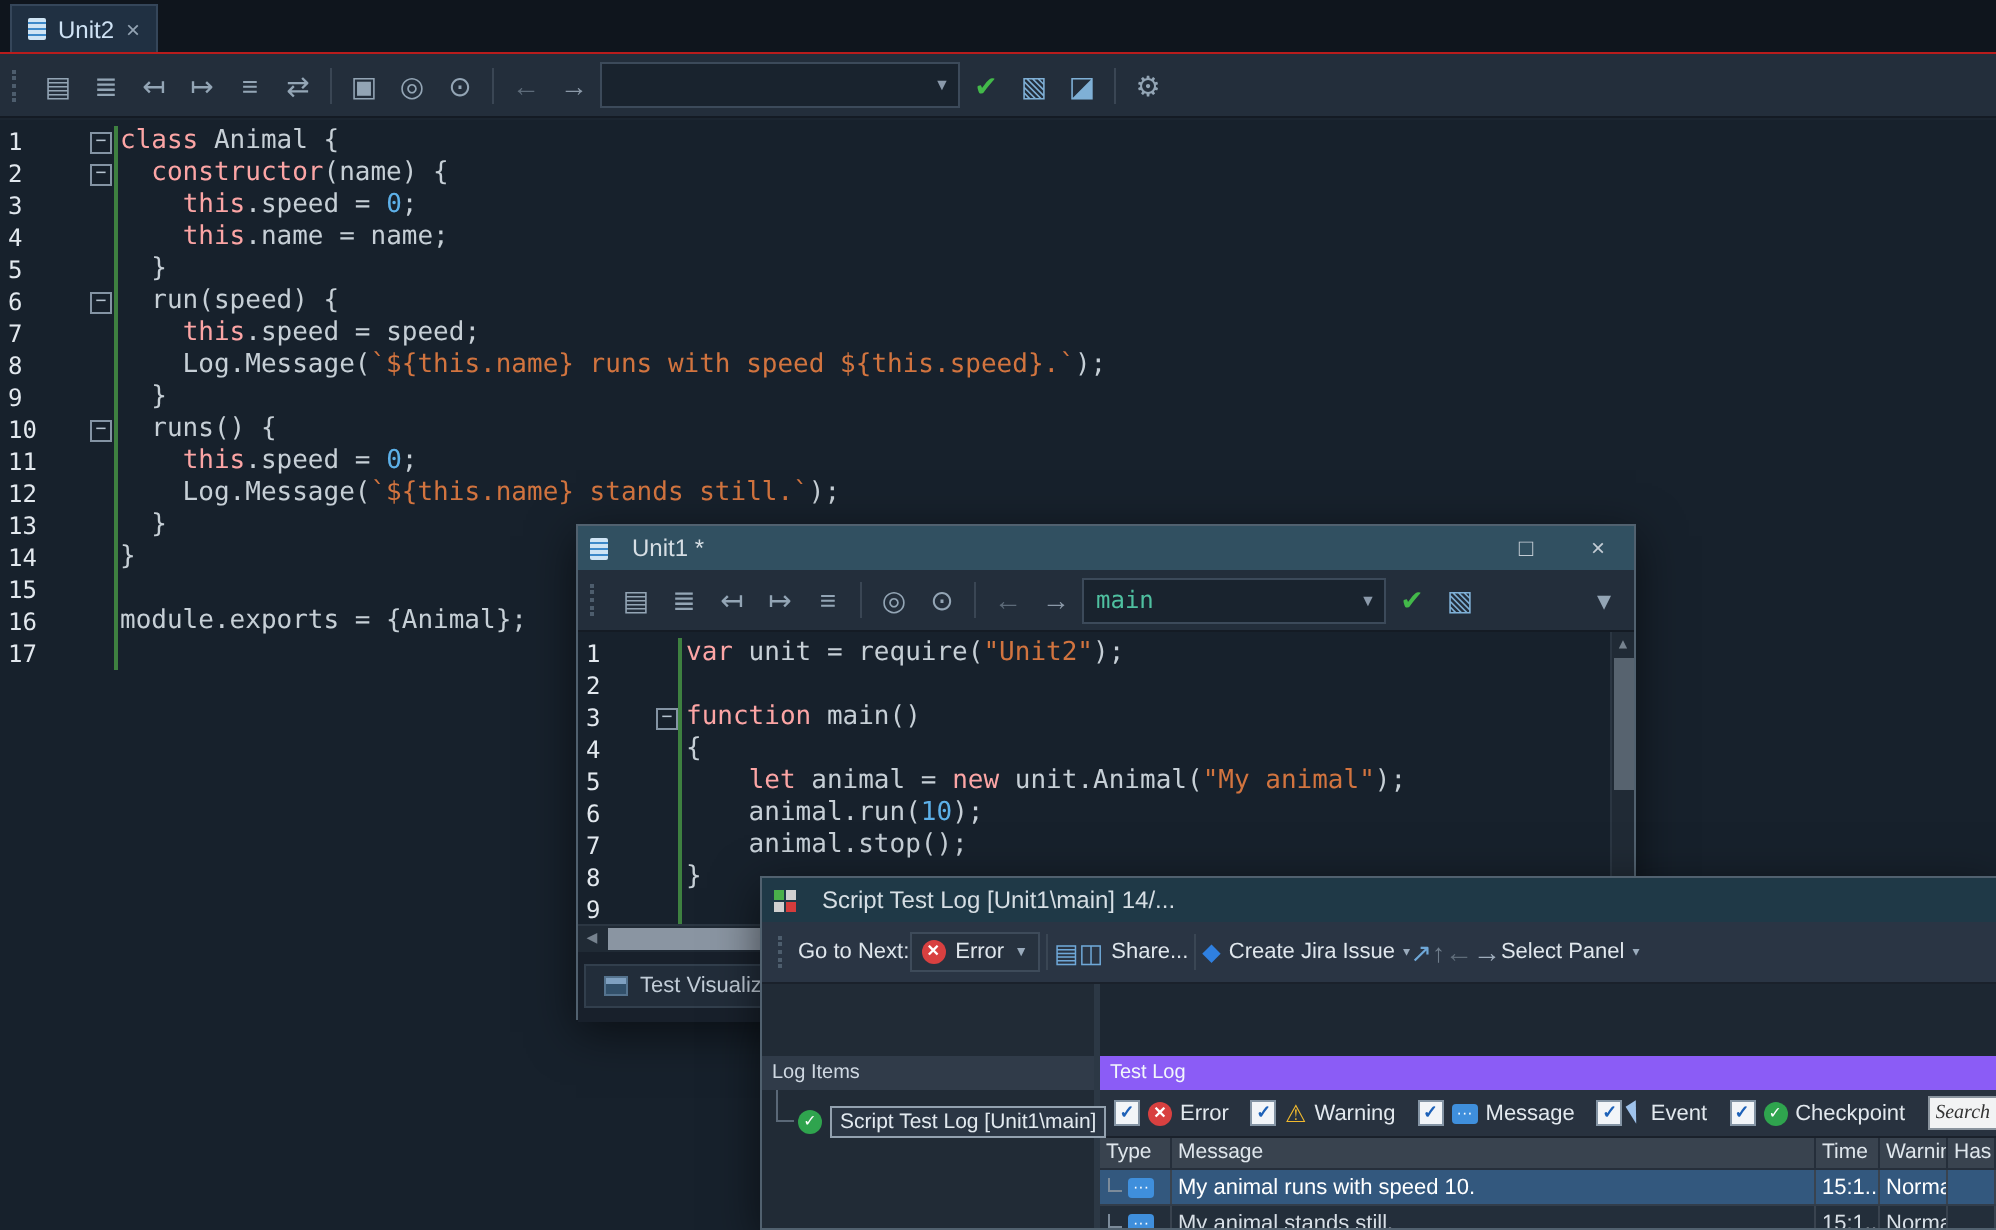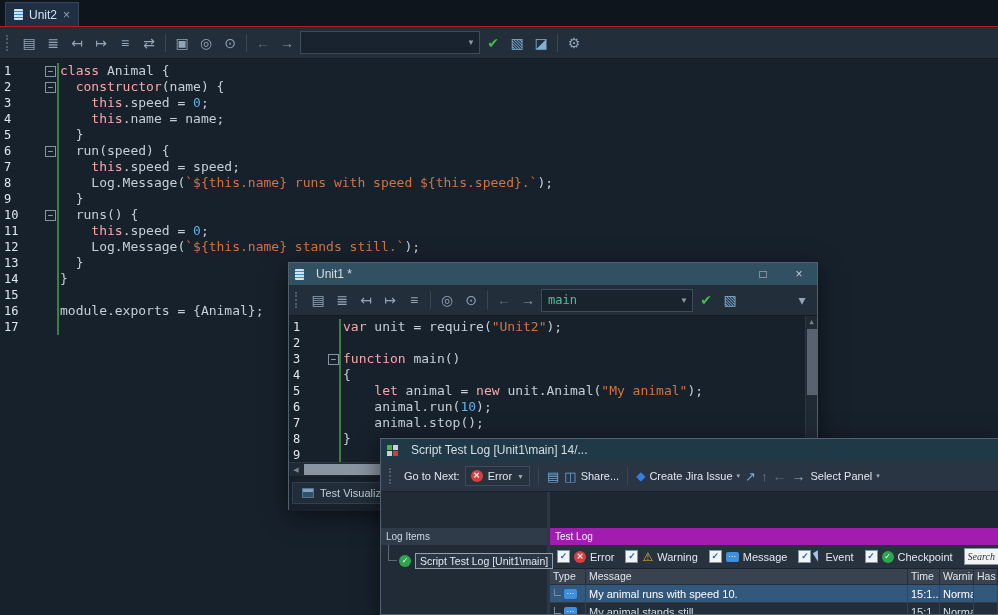--- a/index.html
+++ b/index.html
@@ -63,35 +63,35 @@
   .tv-row{height:35px;background:#18202b;display:flex;align-items:flex-start;padding:6px 0 0 3px;box-sizing:border-box;}
   .tv-tab{display:inline-flex;height:22px;border:1px solid #323f4d;background:#222d3a;align-items:center;
     gap:6px;padding:0 9px;font-size:11px;color:#c2cdd8;box-sizing:border-box;}
   .tv-icon{width:12px;height:10px;background:linear-gradient(#7fa0c0 0 3px,#32506a 3px);border:1px solid #55738e;box-sizing:border-box;}
   
   #win-log{left:380px;top:438px;width:618px;height:177px;background:#242f3c;border-right:none;z-index:6;overflow:hidden;}
   #win-log .win-title{background:#1f3947;}
   .applog-icon{width:5px;height:5px;background:#4ab04a;flex:0 0 auto;margin-right:7px;margin-bottom:6px;
     box-shadow:6px 0 0 #d0d0d0,0 6px 0 #d0d0d0,6px 6px 0 #d43c3c;}
   .log-toolbar{height:30px;background:#2a3544;border-bottom:1px solid #1a212b;display:flex;align-items:center;
-    gap:5px;padding:0 6px;font-size:11px;color:#dfe6ec;}
+    padding:0 6px;font-size:11px;color:#dfe6ec;}
   .lt-label{white-space:nowrap;}
   .small-dd{display:flex;align-items:center;gap:5px;border:1px solid #3e4b5a;background:#27323f;height:20px;padding:0 5px;box-sizing:border-box;}
   .dd-arrow{font-size:7px;color:#9aabbc;}
   .lt-btn{display:flex;align-items:center;gap:4px;white-space:nowrap;}
   .lt-ico{font-size:13px;color:#6fa8d8;}
   .jira-ico{color:#2f80e0;font-size:12px;}
   .arrow-ico{font-size:14px;font-weight:bold;color:#9fadbc;}
   .arrow-dim{color:#5f6c79;}
   .up-ico{font-size:13px;font-weight:bold;color:#707e8c;}
   
   .log-body{display:flex;height:123px;}
   .log-items{width:166px;background:#212b36;border-right:3px solid #2c3845;display:flex;flex-direction:column;flex:0 0 auto;}
   .panel-hdr{height:17px;background:#303b49;color:#cfd8e2;font-size:10px;display:flex;align-items:center;padding:0 5px;flex:0 0 auto;margin-top:36px;}
-  .panel-hdr.blue{background:#a21caf;color:#f2f7fb;}
+  .panel-hdr.blue{background:#8b5cf6;color:#f2f7fb;}
   .log-items-body{position:relative;flex:1;}
   .tree-vline{position:absolute;left:7px;top:0;width:1px;height:16px;background:#5a6877;}
   .tree-hline{position:absolute;left:7px;top:15px;width:9px;height:1px;background:#5a6877;}
   .tree-item{position:absolute;left:18px;top:8px;display:flex;align-items:center;gap:4px;}
   .ico-circle{width:12px;height:12px;border-radius:50%;color:#fff;font-size:8px;line-height:12px;text-align:center;flex:0 0 auto;}
   .ico-checkpoint{background:#2fa44e;}
   .ico-error{background:#d84040;font-weight:bold;}
   .tree-label{border:1px solid #93a1af;background:#2b3644;padding:1px 4px;font-size:10.5px;color:#e2e9ef;white-space:nowrap;}
   .test-log{flex:1;display:flex;flex-direction:column;background:#1d2732;min-width:0;}
   .filterbar{height:23px;background:#28323f;border-bottom:1px solid #1a212b;display:flex;align-items:center;gap:11px;padding:0 7px;flex:0 0 auto;}

